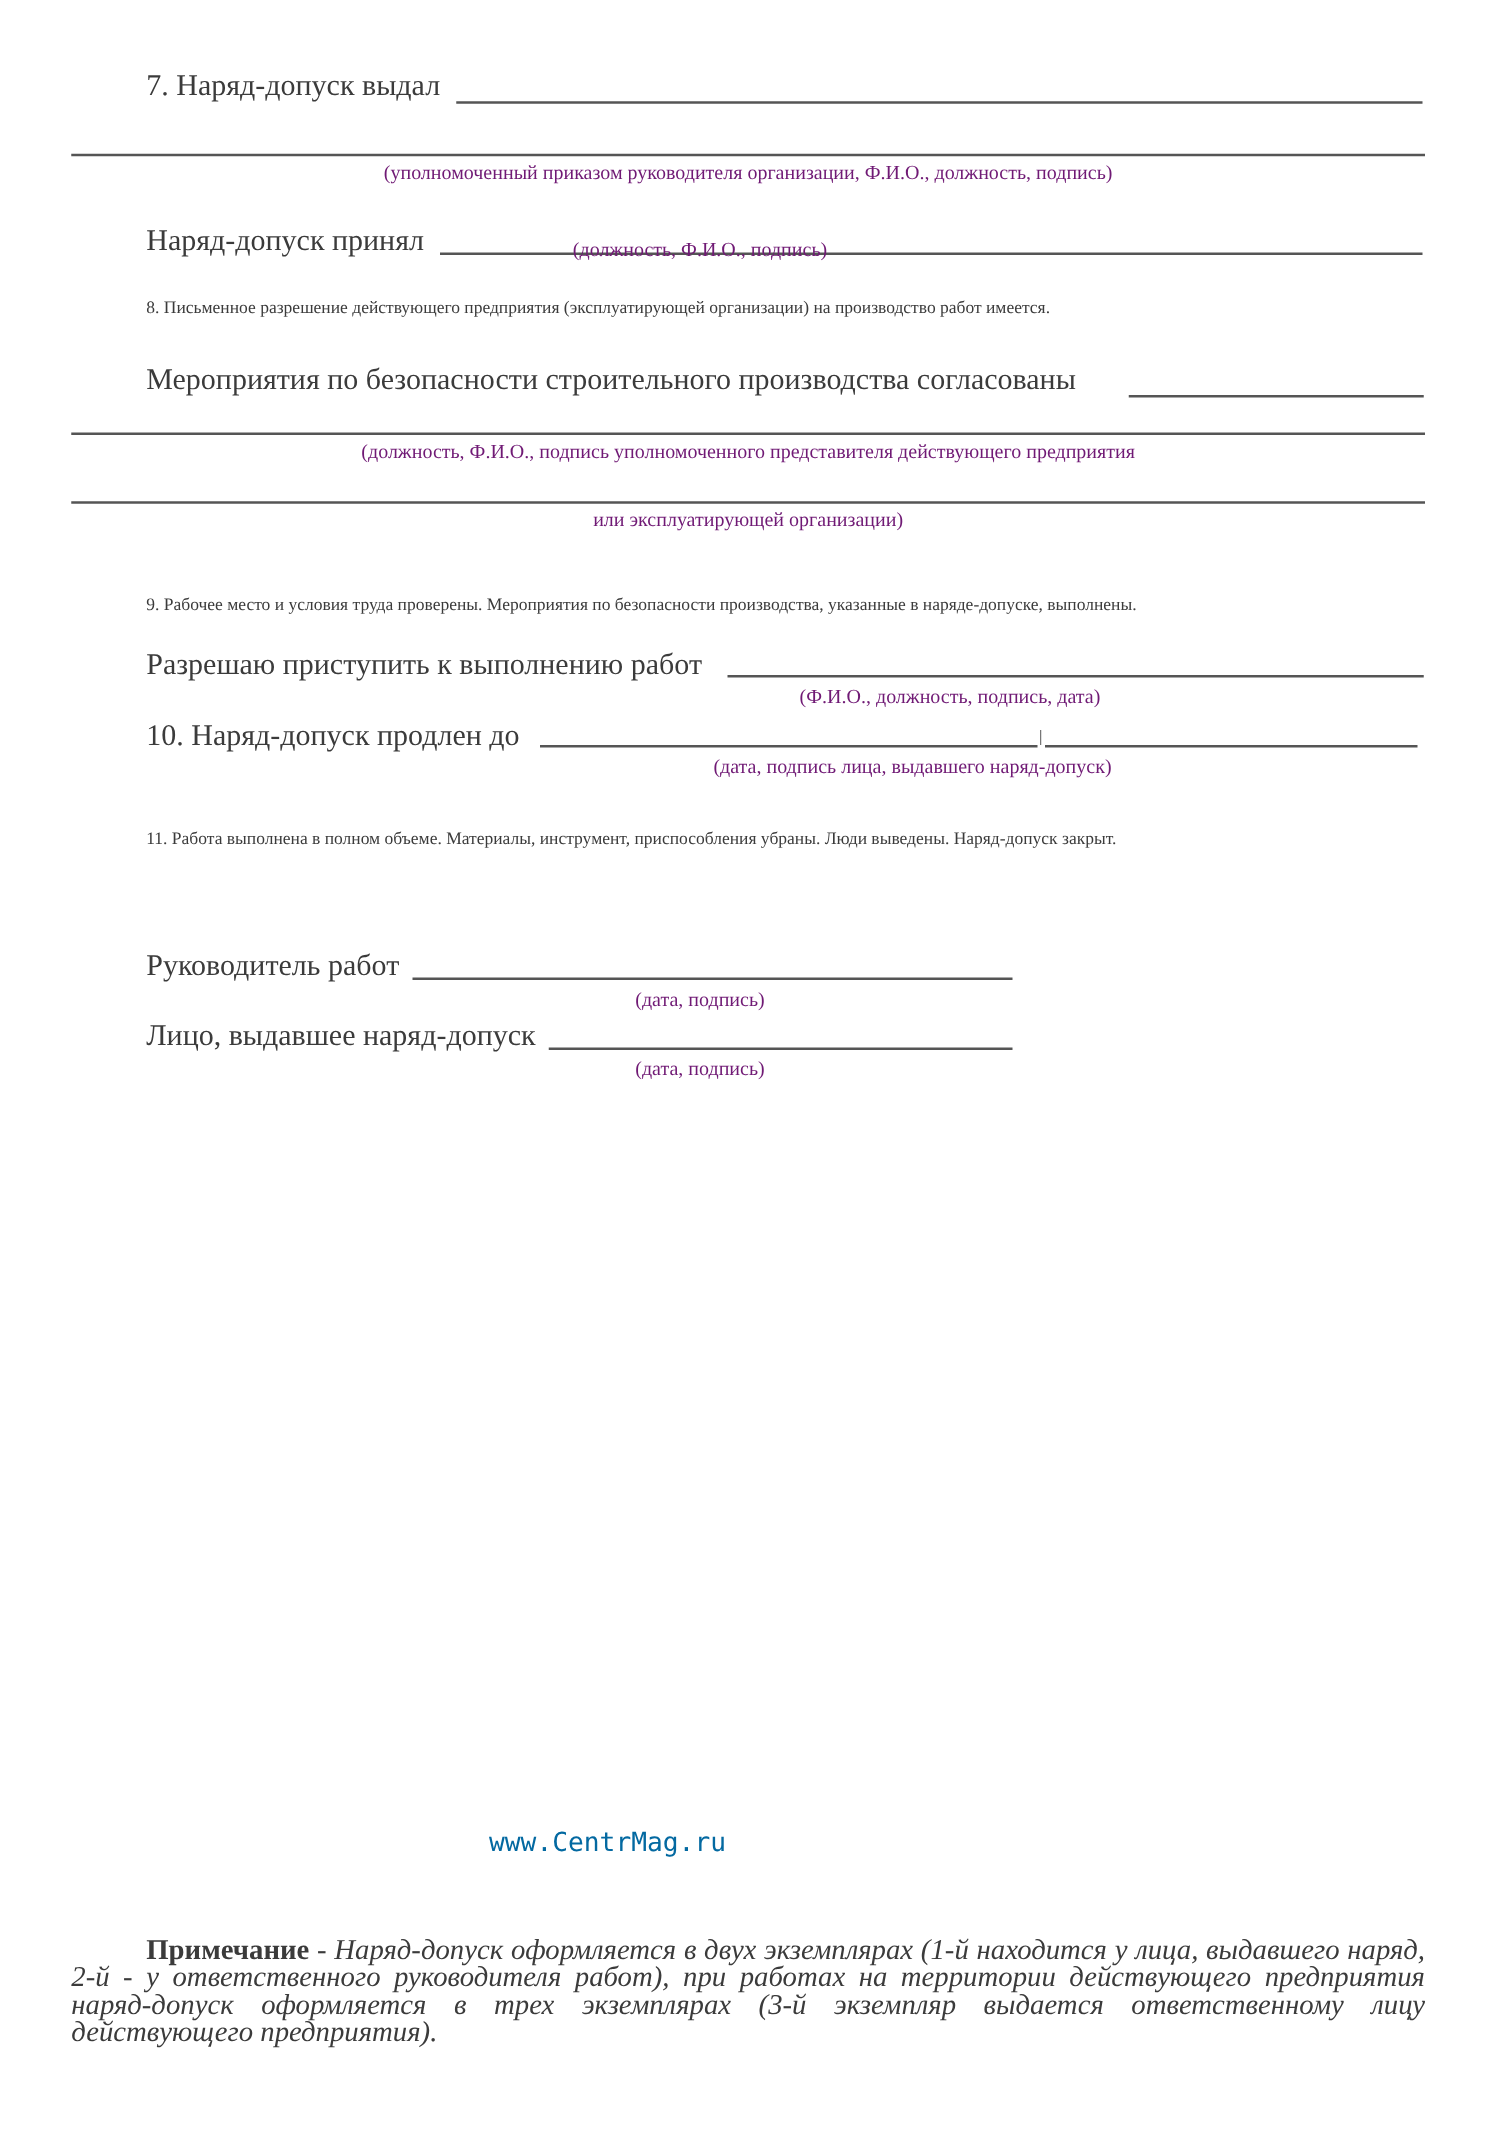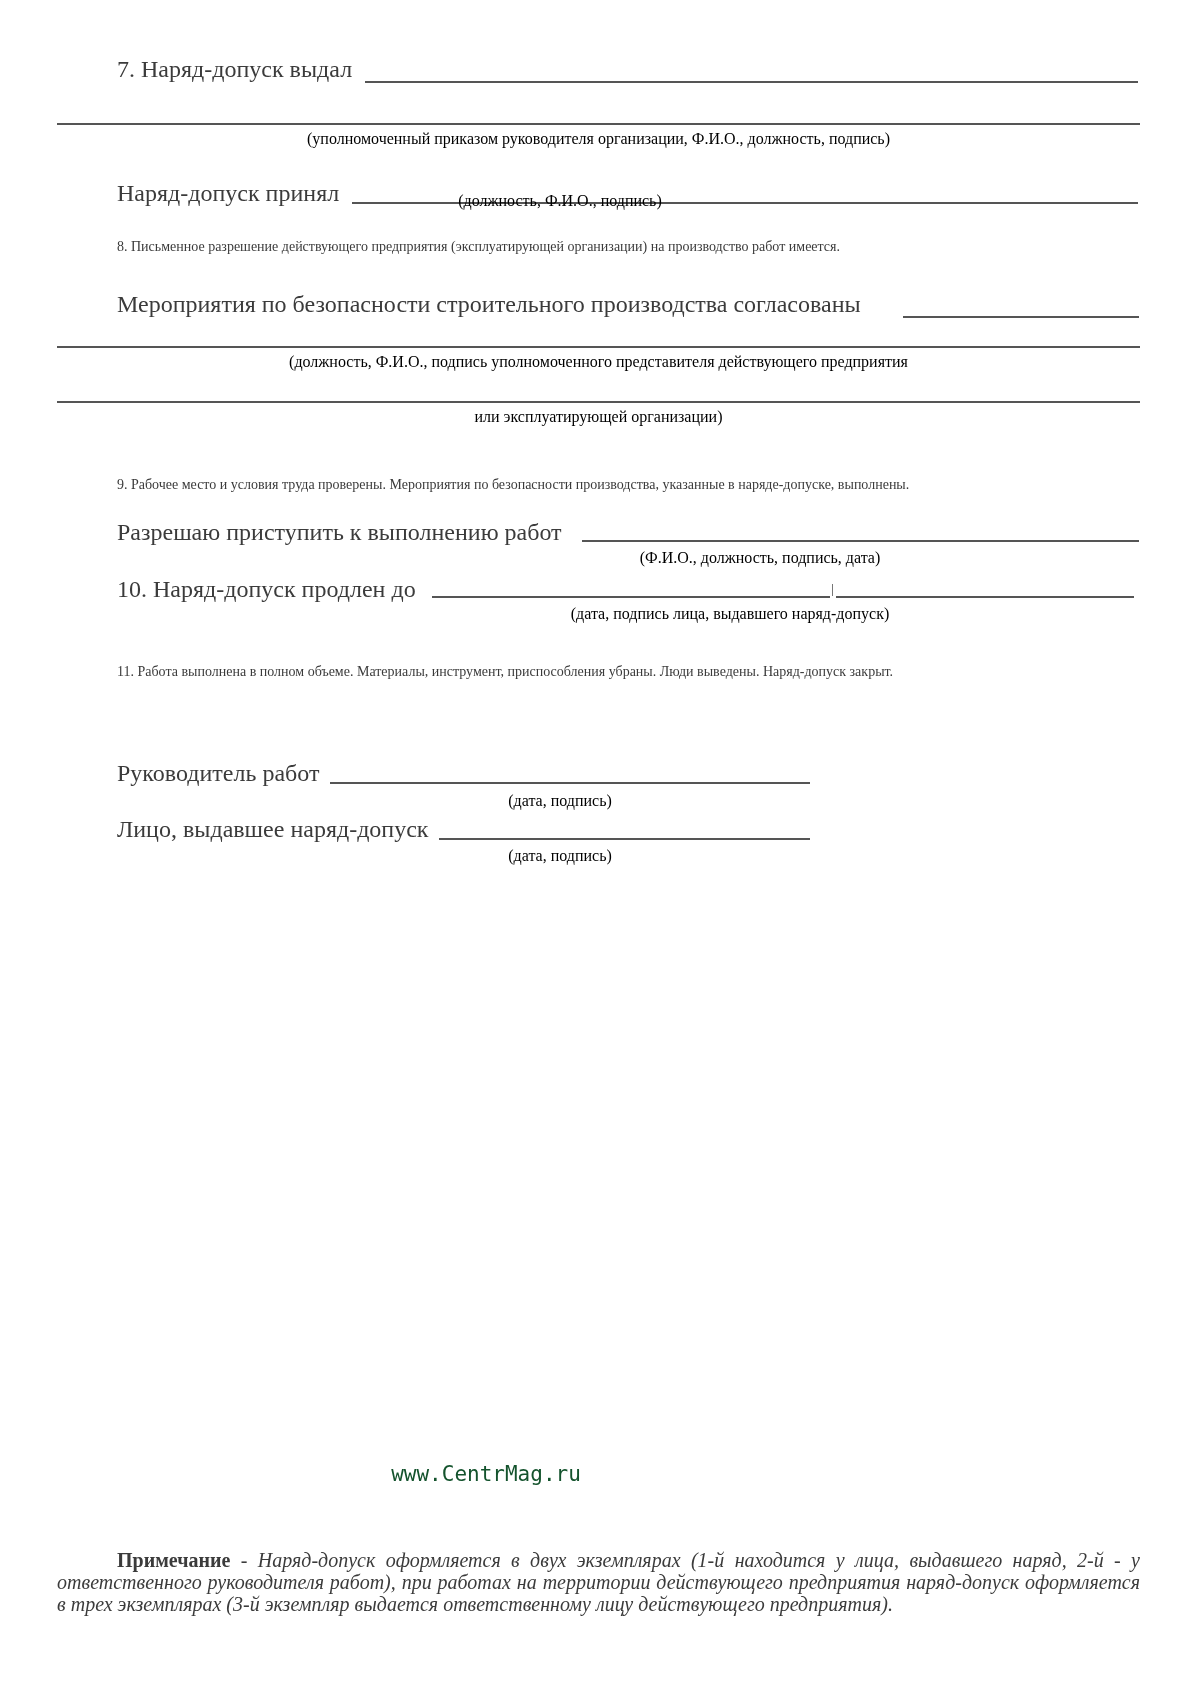--- a/index.html
+++ b/index.html
@@ -1,26 +1,26 @@
 <!DOCTYPE html>
 <html><head>
 <meta charset="utf-8">
 <style>
   html, body { margin: 0; padding: 0; background: #ffffff; }
   body { width: 1199px; height: 1708px; position: relative; overflow: hidden;
          font-family: "Liberation Serif", "DejaVu Serif", serif; color: #3b3b3b; }
   .t { position: absolute; font-size: 24px; line-height: 29px; white-space: nowrap; }
-  .cap { position: absolute; font-size: 16px; line-height: 18px; white-space: nowrap; color: #000000; text-align: center; }
+  .cap { position: absolute; font-size: 16px; line-height: 18px; white-space: nowrap; color: #701a75; text-align: center; }
   .ln { position: absolute; height: 0; border-top: 2px solid #555; }
   .para { position: absolute; left: 57px; width: 1083px; font-size: 14px; line-height: 29px; text-align: justify; text-indent: 60px; }
-  .note { position: absolute; left: 57px; width: 1083px; font-size: 20px; line-height: 22px; text-align: justify; text-indent: 60px; }
+  .note { position: absolute; left: 57px; width: 1083px; font-size: 23px; line-height: 22px; text-align: justify; text-indent: 60px; }
   .note b { font-weight: bold; font-style: normal; }
   .note i { font-style: italic; }
   .wm { position: absolute; left: 0; width: 972px; top: 1462px; text-align: center;
-        font-family: "DejaVu Sans Mono", "Liberation Mono", monospace; font-size: 21px; color: #14532d; }
+        font-family: "DejaVu Sans Mono", "Liberation Mono", monospace; font-size: 21px; color: #0369a1; }
   .tick { position: absolute; width: 0; height: 12px; border-left: 1px solid #777; }
 </style>
 </head>
 <body>
 
 <div class="t" style="left:117px; top:55px;">7. Наряд-допуск выдал</div>
 <div class="ln" style="left:365px; width:773px; top:81px;"></div>
 <div class="ln" style="left:57px; width:1083px; top:123px;"></div>
 <div class="cap" style="left:57px; width:1083px; top:130px;">(уполномоченный приказом руководителя организации, Ф.И.О., должность, подпись)</div>
 

